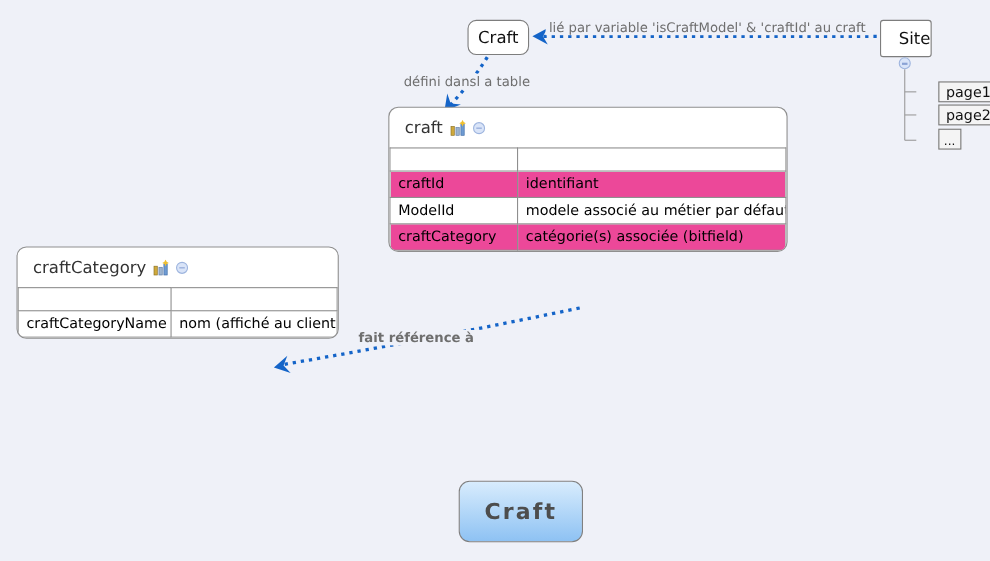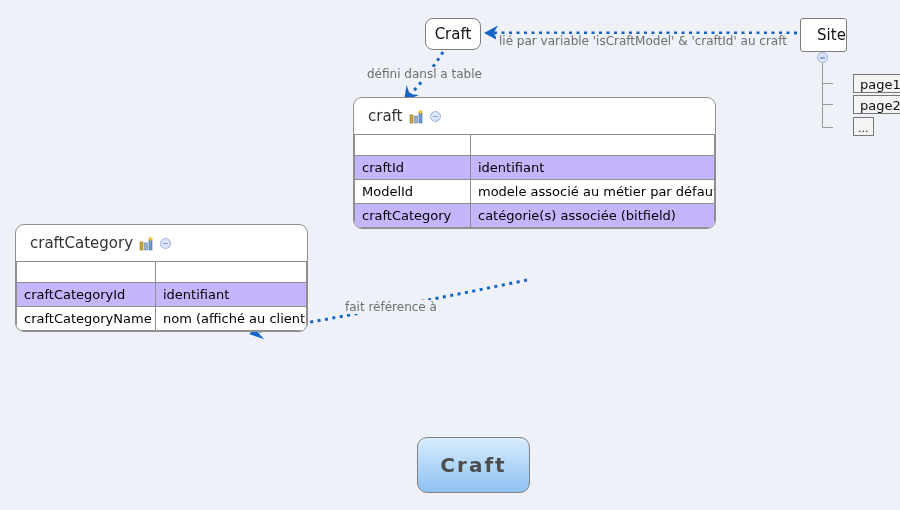--- a/index.html
+++ b/index.html
@@ -101,35 +101,35 @@
   }
   .tbl td {
     border: 1px solid #8f8f8f;
     padding: 3px 7px;
     height: 17px;
     white-space: nowrap;
     overflow: hidden;
     box-sizing: content-box;
   }
   .tbl tr.empty td { height: 14px; }
-  .tbl tr.alt { background: #c4b5fd; }
+  .tbl tr.alt { background: #ec4899; }
   #tbl-craft    col.c1 { width: 116px; }
   #tbl-category col.c1 { width: 139px; }
   
   .lbl {
     position: absolute;
     font-size: 12px;
     color: #6e6e6e;
     background: #eff1f8;
     padding: 0 3px;
     white-space: nowrap;
   }
-  #lbl-site-craft { left: 496px; top: 34px; text-align: center; }
+  #lbl-site-craft { left: 496px; top: 18px; text-align: center; }
   #lbl-defini     { left: 364px; top: 67px; }
-  #lbl-reference  { left: 342px; top: 300px; }
+  #lbl-reference  { left: 323px; top: 300px; font-weight: bold; }
   
   #node-craft-bottom {
     position: absolute;
     left: 417px; top: 437px;
     width: 113px; height: 56px;
     border: 1px solid #808080;
     border-radius: 10px;
     background: linear-gradient(to bottom, #d8ecfd 0%, #8ec2f3 100%);
     display: flex;
     align-items: center;
@@ -246,24 +246,20 @@
     <table>
       <colgroup>
           <col class="c1">
           <col>
         </colgroup>
       <tbody>
         <tr class="empty">
           <td></td>
           <td></td>
         </tr>
-        <tr class="alt">
-          <td>craftCategoryId</td>
-          <td>identifiant</td>
-        </tr>
         <tr>
           <td>craftCategoryName</td>
           <td>nom (affiché au client)</td>
         </tr>
       </tbody>
     </table>
   </div>
 
   <div id="node-craft-bottom">
     <span>Craft</span>

